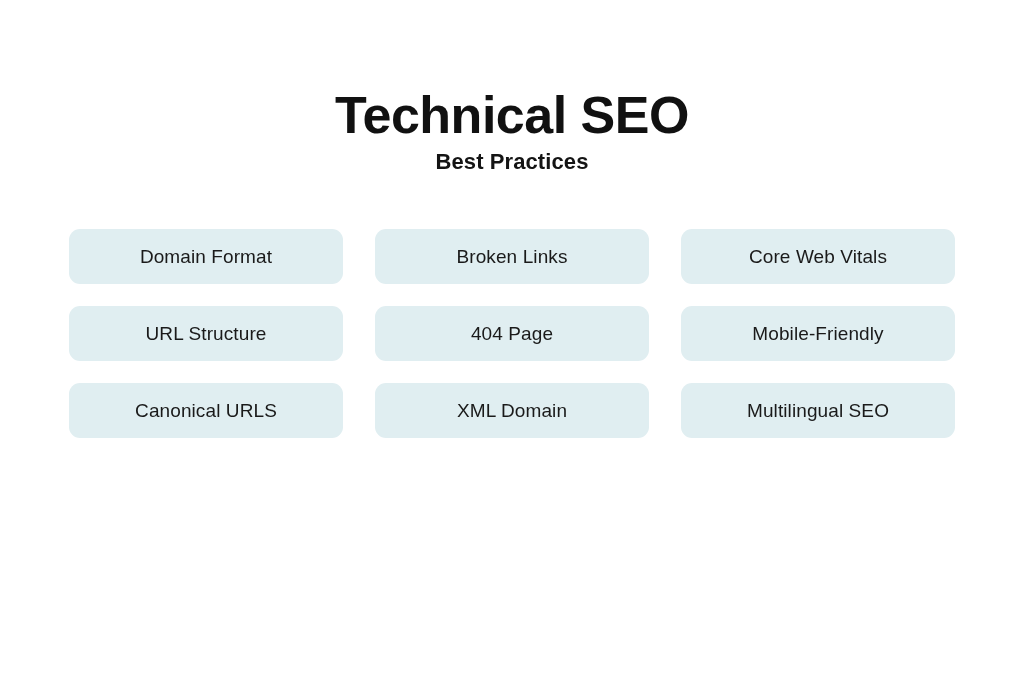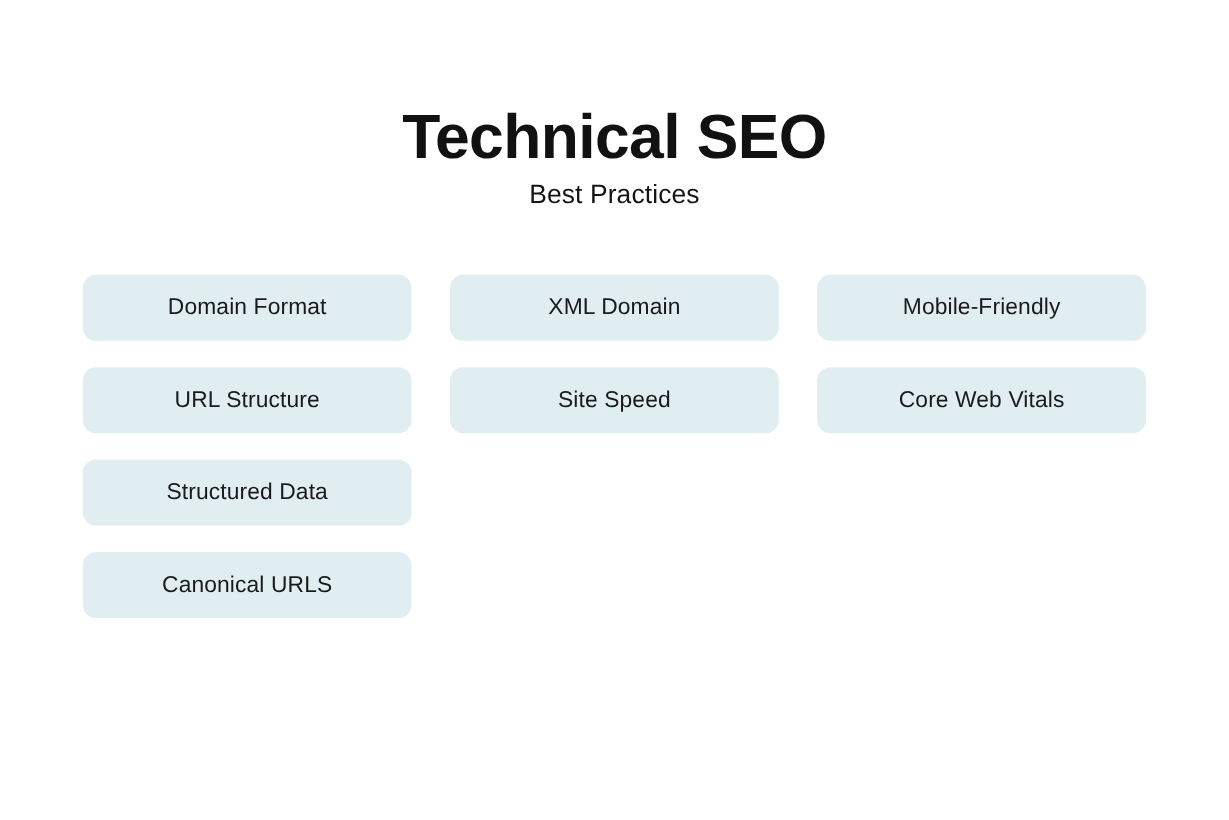--- a/index.html
+++ b/index.html
@@ -36,21 +36,21 @@
     font-size: 52px;
     font-weight: 700;
     letter-spacing: -0.5px;
     line-height: 58px;
     color: #111111;
     margin: 0;
     white-space: nowrap;
   }
   .subtitle {
     font-size: 22px;
-    font-weight: 400;
+    font-weight: 700;
     letter-spacing: 0.1px;
     line-height: 28px;
     color: #141414;
     margin: 4px 0 0 0;
     white-space: nowrap;
   }
 
   
   .columns {
     position: absolute;
@@ -105,39 +105,42 @@
   <div class="columns">
 
     <div class="column">
       <div class="card">
         <span class="card-label">Domain Format</span>
       </div>
       <div class="card">
         <span class="card-label">URL Structure</span>
       </div>
       <div class="card">
-        <span class="card-label">Structured Data</span>
-      </div>
-      <div class="card">
         <span class="card-label">Canonical URLS</span>
       </div>
     </div>
 
     <div class="column">
       <div class="card">
-        <span class="card-label">XML Domain</span>
+        <span class="card-label">Broken Links</span>
       </div>
       <div class="card">
-        <span class="card-label">Site Speed</span>
+        <span class="card-label">404 Page</span>
+      </div>
+      <div class="card">
+        <span class="card-label">XML Domain</span>
       </div>
     </div>
 
     <div class="column">
       <div class="card">
+        <span class="card-label">Core Web Vitals</span>
+      </div>
+      <div class="card">
         <span class="card-label">Mobile-Friendly</span>
       </div>
       <div class="card">
-        <span class="card-label">Core Web Vitals</span>
+        <span class="card-label">Multilingual SEO</span>
       </div>
     </div>
 
   </div>
 </div>
 
 </body></html>

